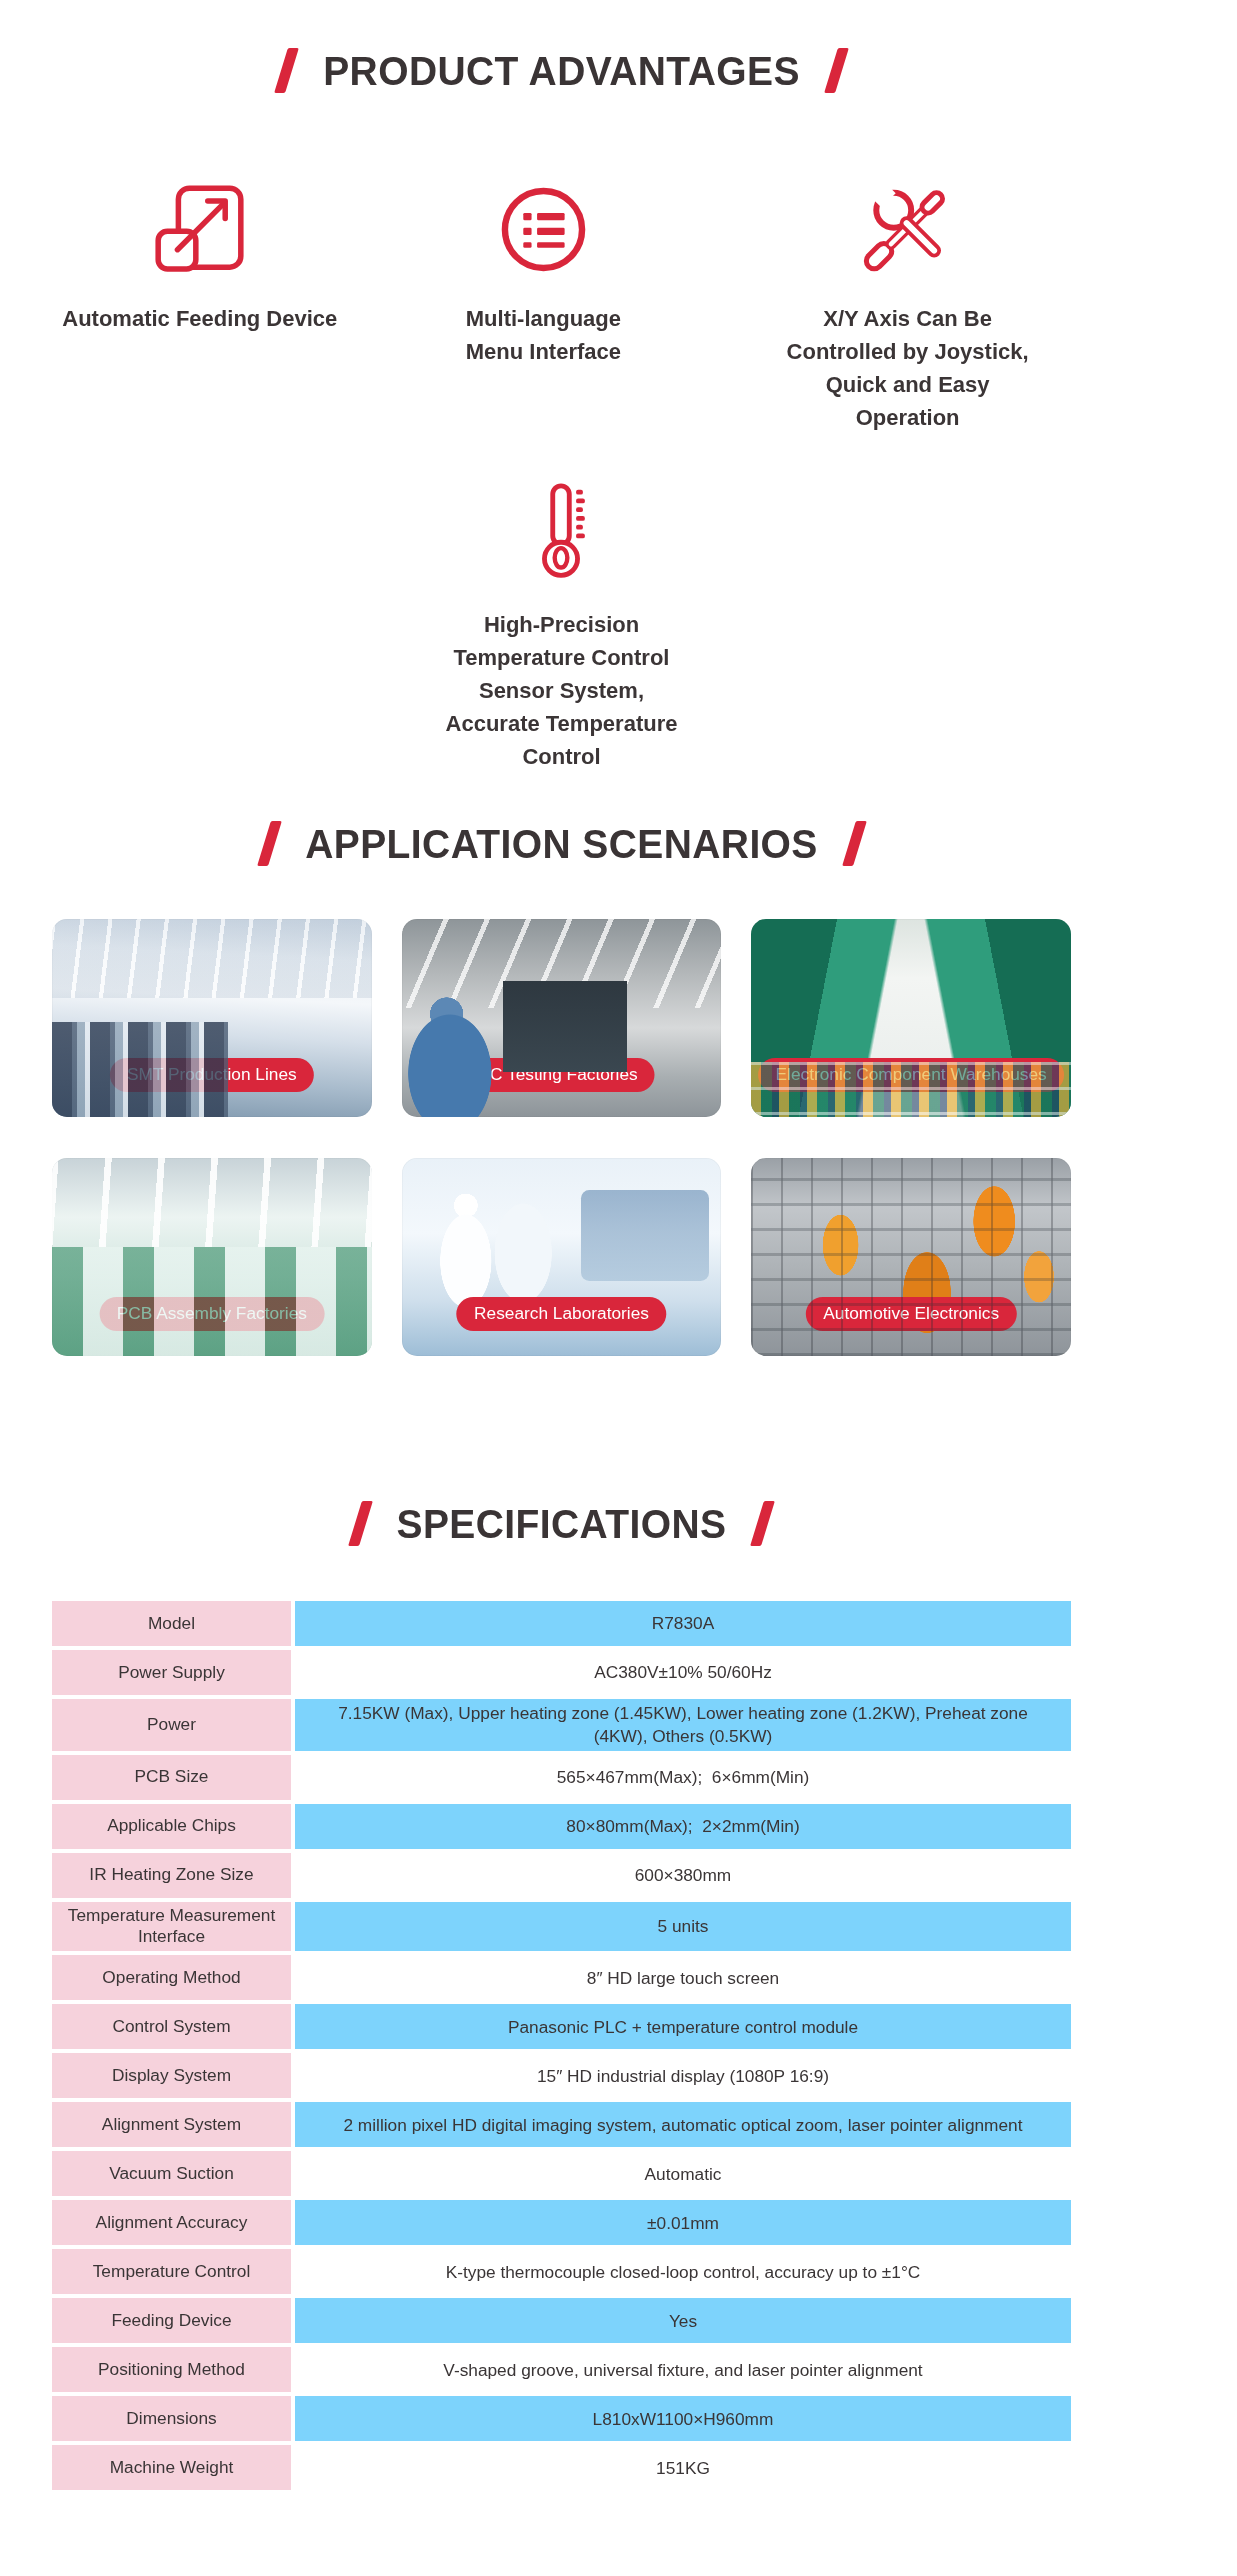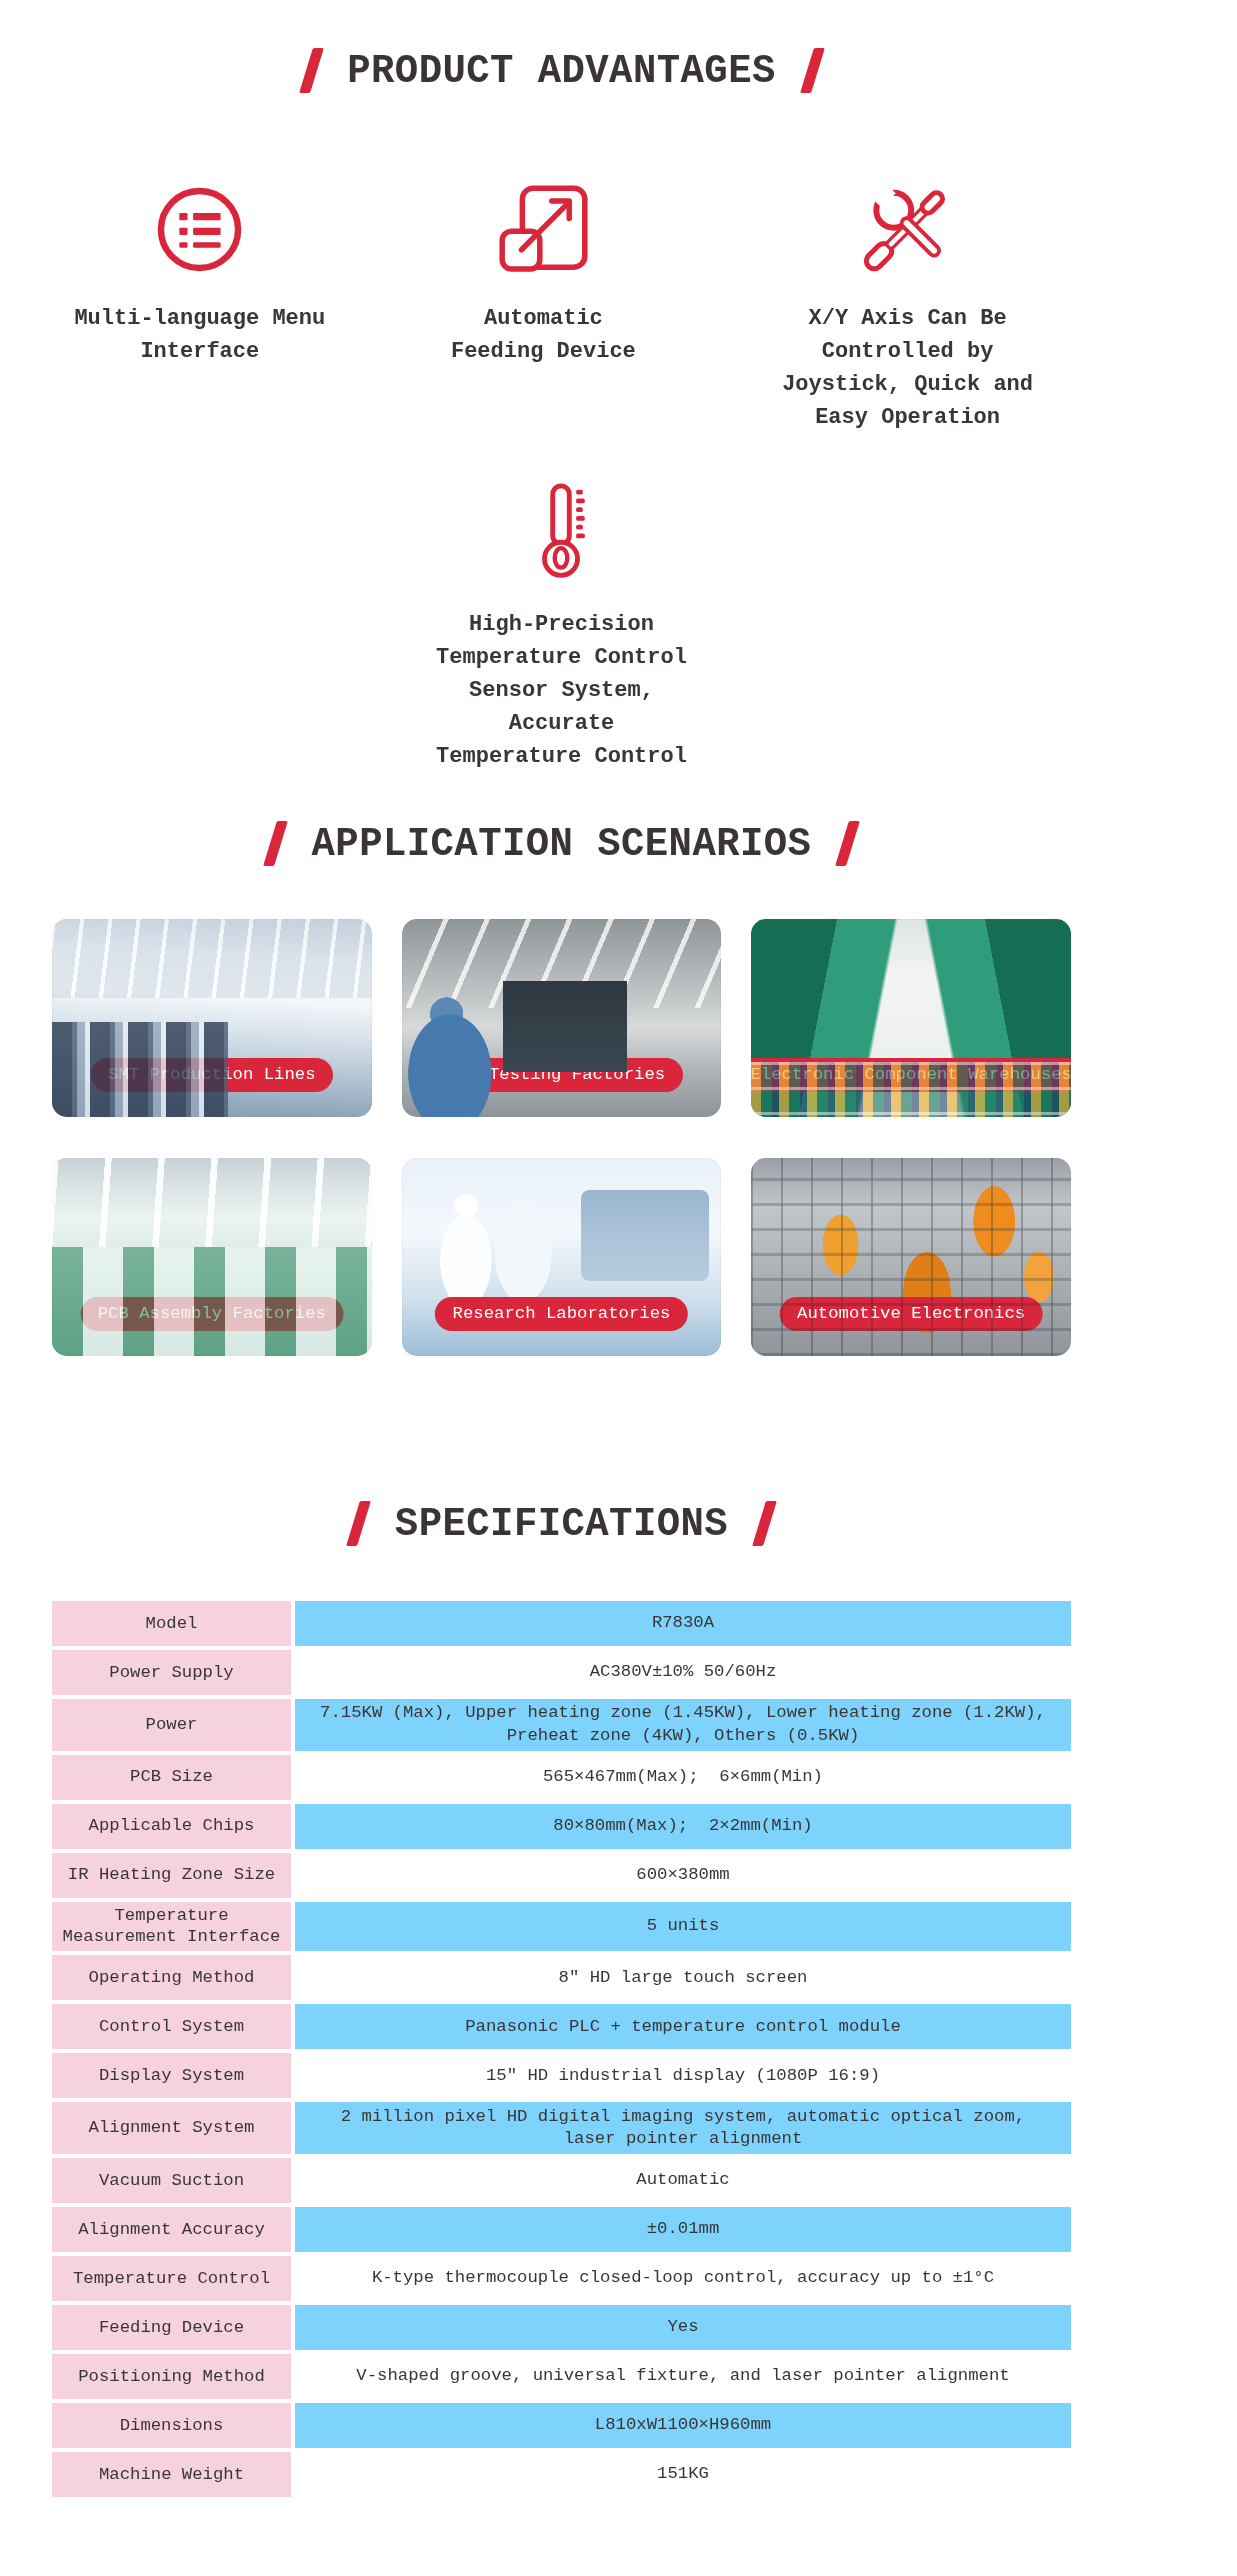--- a/index.html
+++ b/index.html
@@ -2,21 +2,21 @@
 <html style="font-size:13.2px"><head>
 <meta charset="utf-8">
 <style>
   * { margin:0; padding:0; box-sizing:border-box; }
   html,body { background:#ffffff; }
   body {
     width:1238px; min-height:2576px; margin:0 auto;
     font-family:"Liberation Sans", sans-serif;
     color:#3b3536;
   }
-  .page { width:1123px; padding:48px 0 58px 0;font-family:Liberation Mono, monospace; }
+  .page { width:1123px; padding:48px 0 58px 0; }
 
   
   .sec-title { display:flex; align-items:center; justify-content:center; gap:31px; }
   .sec-title .txt {
     font-size:39px; font-weight:700; letter-spacing:0.4px; color:#3a3435;
     transform:scaleY(1.06); white-space:nowrap;
   }
   .slash {
     width:10.7px; height:45px; background:#d9263b; border-radius:1.7px;
     transform:skewX(-17deg);
@@ -125,44 +125,44 @@
 
 <div class="page">
 
   <div class="sec-title">
     <span class="slash"></span>
     <span class="txt">PRODUCT ADVANTAGES</span>
     <span class="slash"></span>
   </div>
 
   <div class="adv-row1">
+    <div class="adv-item">
+      <div class="adv-icon">
+        <svg class="icon-svg" viewBox="0 0 110 110">
+          <rect x="32" y="10" width="68" height="86" rx="12" fill="none" stroke="#d9263b" stroke-width="6"></rect>
+          <rect x="10" y="57" width="41" height="41" rx="10" fill="#ffffff" stroke="#d9263b" stroke-width="6"></rect>
+          <line x1="31" y1="77" x2="82" y2="26" stroke="#d9263b" stroke-width="6" stroke-linecap="round"></line>
+          <polyline points="64,24 83,24 83,43" fill="none" stroke="#d9263b" stroke-width="6" stroke-linecap="round" stroke-linejoin="round"></polyline>
+        </svg>
+      </div>
+      <div class="adv-label">Automatic Feeding Device</div>
+    </div>
     <div class="adv-item">
       <div class="adv-icon">
         <svg class="icon-svg" viewBox="0 0 110 110">
           <circle cx="55" cy="55" r="42" fill="none" stroke="#d9263b" stroke-width="7"></circle>
           <rect x="33" y="37" width="9" height="8" rx="1.5" fill="#d9263b"></rect>
           <rect x="48" y="37" width="30" height="8" rx="1.5" fill="#d9263b"></rect>
           <rect x="33" y="53" width="9" height="8" rx="1.5" fill="#d9263b"></rect>
           <rect x="48" y="53" width="30" height="8" rx="1.5" fill="#d9263b"></rect>
           <rect x="33" y="69" width="9" height="6" rx="1.5" fill="#d9263b"></rect>
           <rect x="48" y="69" width="30" height="6" rx="1.5" fill="#d9263b"></rect>
         </svg>
       </div>
       <div class="adv-label">Multi-language Menu Interface</div>
-    </div>
-    <div class="adv-item">
-      <div class="adv-icon">
-        <svg class="icon-svg" viewBox="0 0 110 110">
-          <rect x="32" y="10" width="68" height="86" rx="12" fill="none" stroke="#d9263b" stroke-width="6"></rect>
-          <rect x="10" y="57" width="41" height="41" rx="10" fill="#ffffff" stroke="#d9263b" stroke-width="6"></rect>
-          <line x1="31" y1="77" x2="82" y2="26" stroke="#d9263b" stroke-width="6" stroke-linecap="round"></line>
-          <polyline points="64,24 83,24 83,43" fill="none" stroke="#d9263b" stroke-width="6" stroke-linecap="round" stroke-linejoin="round"></polyline>
-        </svg>
-      </div>
-      <div class="adv-label">Automatic Feeding Device</div>
     </div>
     <div class="adv-item">
       <div class="adv-icon">
         <svg class="icon-svg" viewBox="0 0 110 110">
           <rect x="8" y="75.5" width="32" height="17" rx="8.5" fill="none" stroke="#d9263b" stroke-width="5.5" transform="rotate(-45 24 84)"></rect>
           <line x1="37" y1="71" x2="74" y2="34" stroke="#d9263b" stroke-width="12" stroke-linecap="round"></line>
           <line x1="37" y1="71" x2="74" y2="34" stroke="#ffffff" stroke-width="5" stroke-linecap="round"></line>
           <rect x="69" y="19.5" width="26" height="13" rx="6.5" fill="#ffffff" stroke="#d9263b" stroke-width="5.5" transform="rotate(-45 82 26)"></rect>
           <circle cx="40" cy="34" r="19" fill="none" stroke="#d9263b" stroke-width="6.5"></circle>
           <rect x="17" y="8" width="22" height="18" fill="#ffffff" transform="rotate(-45 28 17)"></rect>

